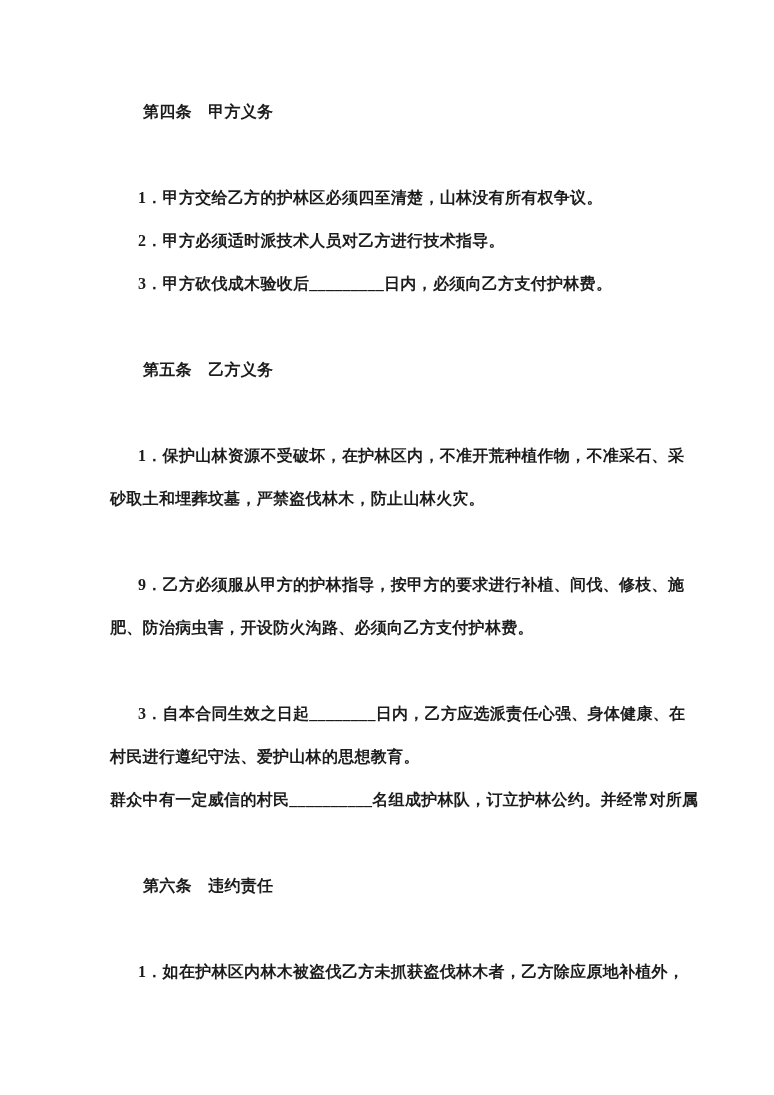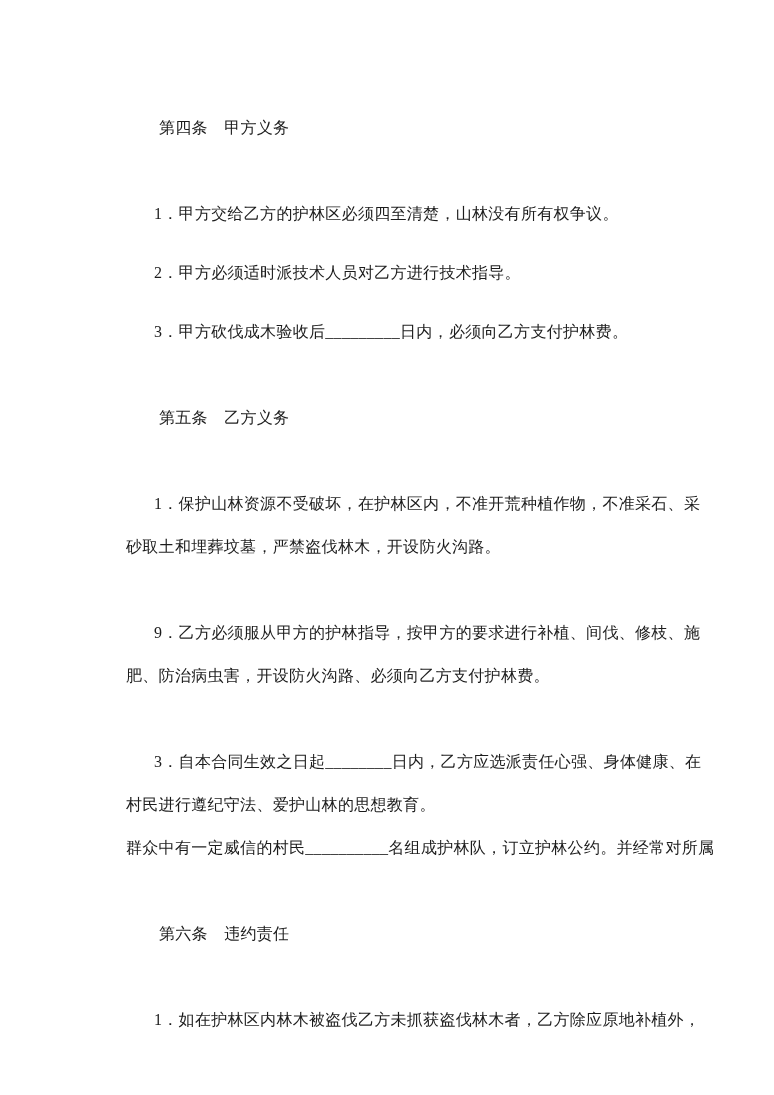--- a/index.html
+++ b/index.html
@@ -17,21 +17,21 @@
     box-sizing: border-box;
     width: 774px;
     height: 1095px;
     background: #ffffff;
     padding: 90px 108px 0 110px;
   }
   .doc-body {
     color: #1c1c1c;
     font-size: 16px;
   }
-  .block { margin: 16px; }
+  .block { margin: 0; font-weight: bold; }
   .block.gap { margin-top: 43px; }
   .line {
     line-height: 43px;
     height: 43px;
     white-space: nowrap;
     letter-spacing: 0.3px;
   }
   .block.heading .line:first-child { text-indent: 33px; }
   .block.para .line:first-child { text-indent: 28px; }
 </style>
@@ -50,21 +50,21 @@
         <div class="line">2．甲方必须适时派技术人员对乙方进行技术指导。</div>
       </div>
       <div class="block para">
         <div class="line">3．甲方砍伐成木验收后_________日内，必须向乙方支付护林费。</div>
       </div>
       <div class="block heading gap">
         <div class="line">第五条　乙方义务</div>
       </div>
       <div class="block para gap">
         <div class="line">1．保护山林资源不受破坏，在护林区内，不准开荒种植作物，不准采石、采</div>
-        <div class="line">砂取土和埋葬坟墓，严禁盗伐林木，开设防火沟路。</div>
+        <div class="line">砂取土和埋葬坟墓，严禁盗伐林木，防止山林火灾。</div>
       </div>
       <div class="block para gap">
         <div class="line">9．乙方必须服从甲方的护林指导，按甲方的要求进行补植、间伐、修枝、施</div>
         <div class="line">肥、防治病虫害，开设防火沟路、必须向乙方支付护林费。</div>
       </div>
       <div class="block para gap">
         <div class="line">3．自本合同生效之日起________日内，乙方应选派责任心强、身体健康、在</div>
         <div class="line">村民进行遵纪守法、爱护山林的思想教育。</div>
         <div class="line">群众中有一定威信的村民__________名组成护林队，订立护林公约。并经常对所属</div>
       </div>

